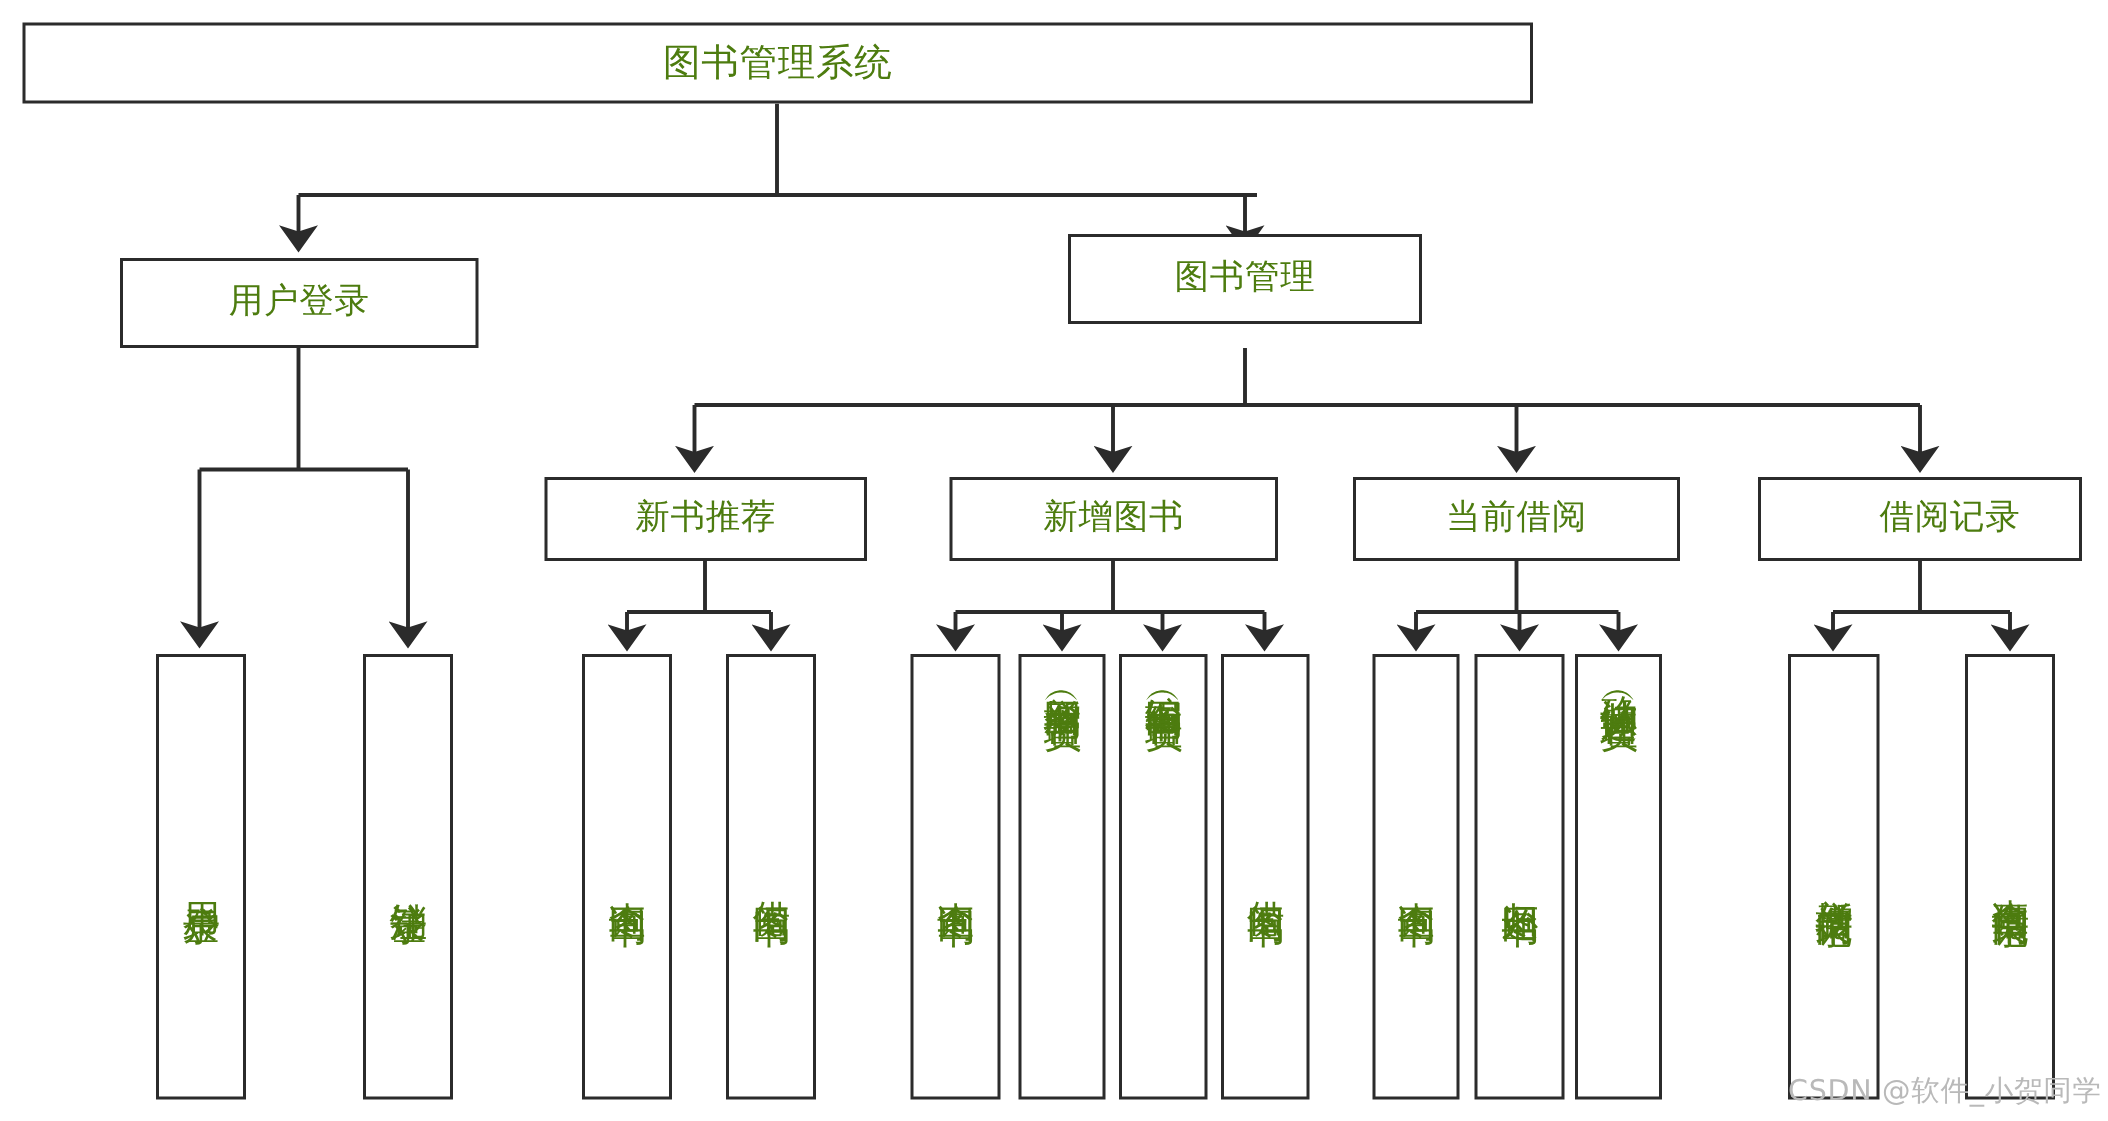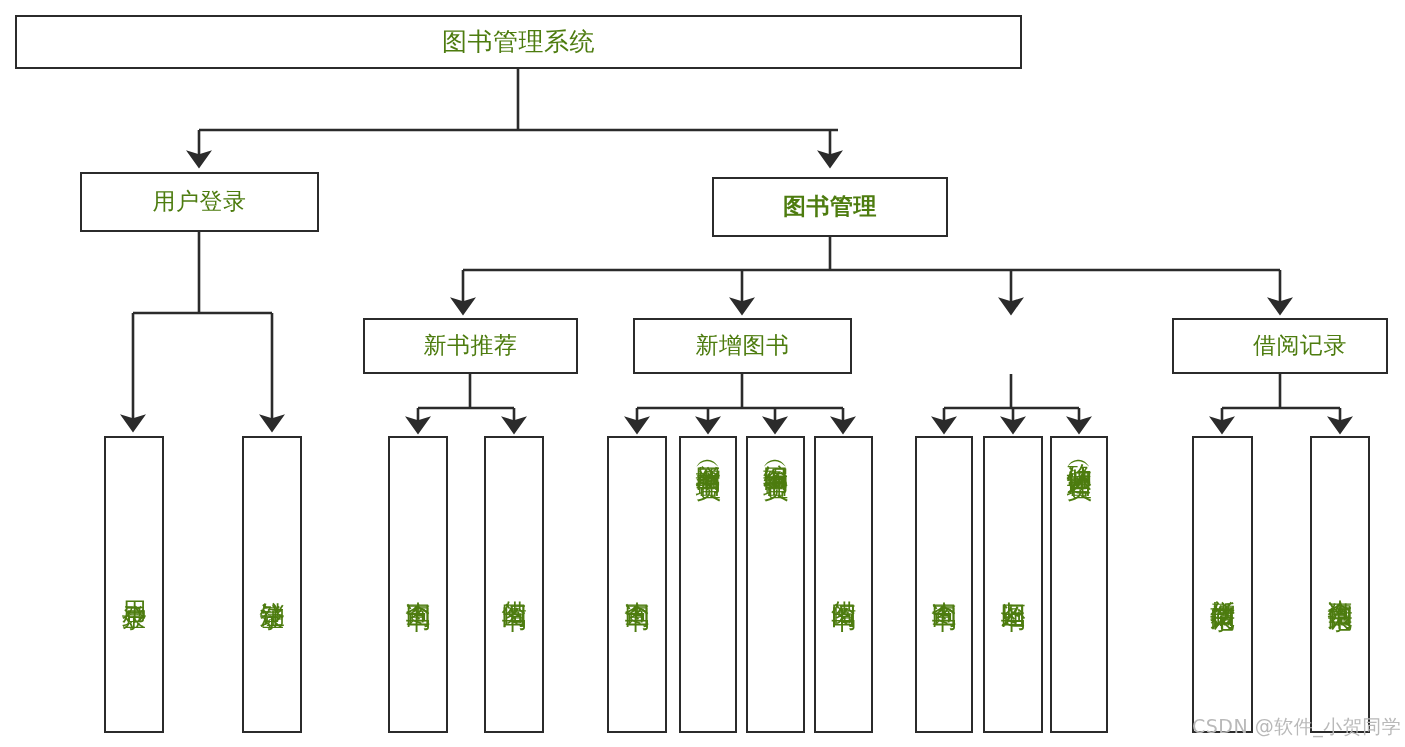--- a/index.html
+++ b/index.html
@@ -116,24 +116,25 @@
       <path d="M1280,374 L1280,408"></path>
       <path d="M1222,408 L1340,408"></path>
       <path d="M1222,408 L1222,424" marker-end="url(#arrowhead)"></path>
       <path d="M1340,408 L1340,424" marker-end="url(#arrowhead)"></path>
     </g>
   </svg>
 
   <div class="node horiz root" style="left: 15px; top: 15px; width: 1007px; height: 54px;">图书管理系统</div>
 
   <div class="node horiz" style="left: 80px; top: 172px; width: 239px; height: 60px;">用户登录</div>
-  <div class="node horiz" style="left: 712px; top: 177px; width: 236px; height: 60px; font-weight: bold;">图书管理</div>
+  <div class="node horiz" style="left: 712px; top: 156px; width: 236px; height: 60px;">图书管理</div>
 
   <div class="node horiz" style="left: 363px; top: 318px; width: 215px; height: 56px;">新书推荐</div>
   <div class="node horiz" style="left: 633px; top: 318px; width: 219px; height: 56px;">新增图书</div>
+  <div class="node horiz" style="left: 902px; top: 318px; width: 218px; height: 56px;">当前借阅</div>
   <div class="node horiz" style="left: 1172px; top: 318px; width: 216px; height: 56px; padding-left: 40px;">借阅记录</div>
 
   <div class="node leaf" style="left: 104px; top: 436px; width: 60px; height: 297px;">用户登录</div>
   <div class="node leaf" style="left: 242px; top: 436px; width: 60px; height: 297px;">注销登录</div>
   <div class="node leaf" style="left: 388px; top: 436px; width: 60px; height: 297px;">查询图书</div>
   <div class="node leaf" style="left: 484px; top: 436px; width: 60px; height: 297px;">借阅图书</div>
   <div class="node leaf" style="left: 607px; top: 436px; width: 60px; height: 297px;">查询图书</div>
   <div class="node leaf top-aligned" style="left: 679px; top: 436px; width: 58px; height: 297px;">新增图书（管理员）</div>
   <div class="node leaf top-aligned" style="left: 746px; top: 436px; width: 59px; height: 297px;">编辑图书（管理员）</div>
   <div class="node leaf" style="left: 814px; top: 436px; width: 59px; height: 297px;">借阅图书</div>

